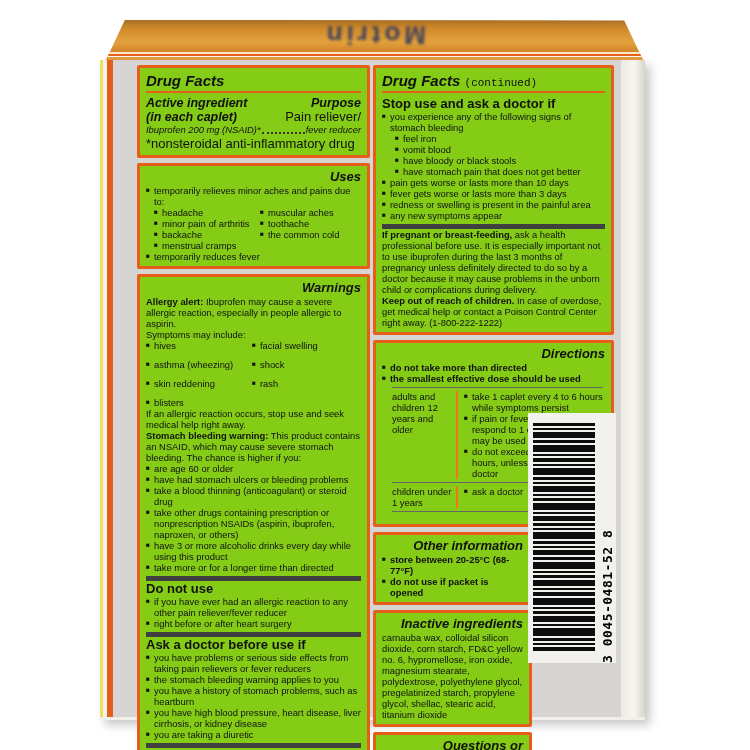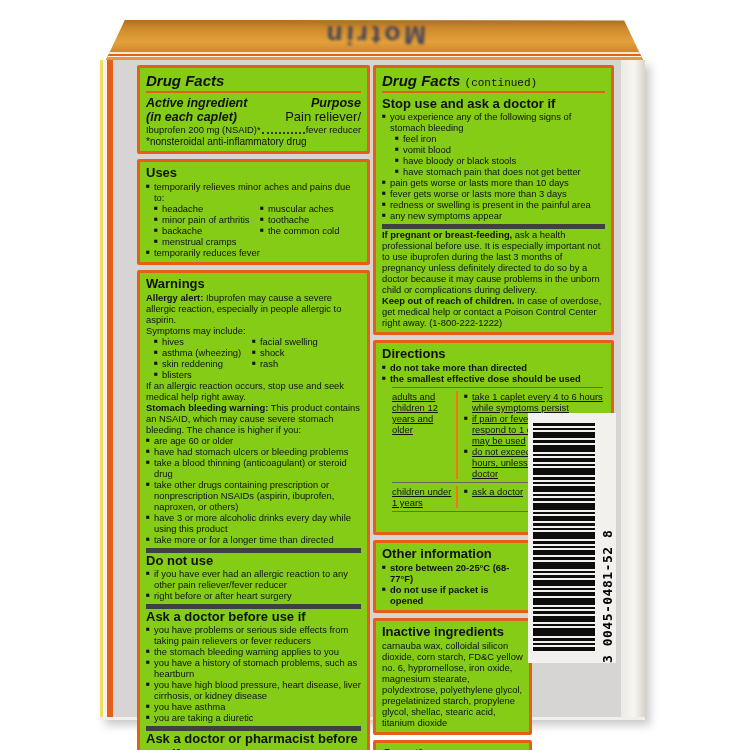--- a/index.html
+++ b/index.html
@@ -29,39 +29,39 @@
   .col-l{position:absolute;left:37px;top:5px;width:233px;}
   .col-r{position:absolute;left:273px;top:5px;width:241px;}
 
   .fbox{background:#84cc16;border:3px solid #e55f1a;border-radius:2px;
         padding:3px 6px 4px 6px;margin-bottom:5px;position:relative;}
   .narrow{width:141px;} 
 
   h1{font-size:15px;font-style:italic;font-weight:bold;margin:0;padding:1px 0 2px 0;}
   .title-rule{border-bottom:2px solid #e55f1a;margin-bottom:3px;}
   .cont{font-style:normal;font-weight:normal;font-size:11px;font-family:Liberation Mono, monospace;}
-  h2{font-size:13px;font-weight:bold;margin:0 0 1px 0;}
+  h2{font-size:13px;font-style:italic;font-weight:bold;margin:0 0 1px 0;text-align:right;}
   h3{font-size:13px;font-weight:bold;margin:0;}
   p,.b{font-size:9.4px;line-height:1.17;margin:0;}
   b{font-weight:bold;}
   .b{position:relative;padding-left:8px;}
   .b::before{content:"\25A0";position:absolute;left:0;top:1px;font-size:6.5px;}
   .b2{margin-left:13px;}
   .sec{border-top:5px solid #404040;margin-top:3px;padding-top:0;}
   .grid2{display:grid;grid-template-columns:106px 1fr;margin-left:8px;}
-  .grid2s{display:grid;grid-template-columns:98px 1fr;margin-left:8px;}
+  .grid2s{display:grid;grid-template-columns:98px 1fr;margin-left:0;gap:8px;}
 
   .ai-row{display:flex;justify-content:space-between;align-items:flex-start;}
   .h-ai{font-size:12.5px;font-style:italic;font-weight:bold;line-height:1.12;}
   .small-r{font-size:13px;line-height:1.1;}
-  .leader{display:flex;align-items:flex-end;font-size:9.4px;line-height:1.2;}
+  .leader{display:flex;align-items:flex-end;font-size:9.4px;line-height:1.2;font-style:italic;}
   .dots{flex:1;border-bottom:2px dotted #333;margin:0 1px 2px 1px;height:1px;}
-  .footnote{font-size:10px;}
-
-  .dtable{margin:3px 2px 16px 10px;border-top:1px solid #666;text-decoration:underline;}
+  .footnote{font-size:13px;}
+
+  .dtable{margin:3px 2px 8px 10px;border-top:1px solid #666;}
   .drow{display:flex;border-bottom:1px solid #666;padding:3px 0 3px 0;}
   .dlabel{width:62px;flex:none;font-size:9.4px;line-height:1.17;}
   .dcontent{flex:1;border-left:2px solid #f97316;padding-left:6px;margin-left:2px;}
 
   
   .barcode{position:absolute;left:428px;top:353px;width:88px;height:250px;background:#f2f1ee;}
   .bars{position:absolute;left:5px;top:10px;}
   .bc-digits{position:absolute;right:1px;top:4px;bottom:0;writing-mode:vertical-rl;
              transform:rotate(180deg);font-family:"DejaVu Sans Mono",monospace;
              font-size:13px;font-weight:bold;letter-spacing:0.5px;color:#000;}
@@ -147,21 +147,20 @@
           <p class="b">if you have ever had an allergic reaction to any other pain reliever/fever reducer</p>
           <p class="b">right before or after heart surgery</p>
         </div>
 
         <div class="sec">
           <h3>Ask a doctor before use if</h3>
           <p class="b">you have problems or serious side effects from taking pain relievers or fever reducers</p>
           <p class="b">the stomach bleeding warning applies to you</p>
           <p class="b">you have a history of stomach problems, such as heartburn</p>
           <p class="b">you have high blood pressure, heart disease, liver cirrhosis, or kidney disease</p>
-          <p class="b">you have asthma</p>
           <p class="b">you are taking a diuretic</p>
         </div>
 
         <div class="sec">
           <h3>Ask a doctor or pharmacist before use if you are</h3>
           <p class="b">taking aspirin for heart attack or stroke, because ibuprofen may decrease this benefit of aspirin</p>
 
         </div>
 
       </div>

